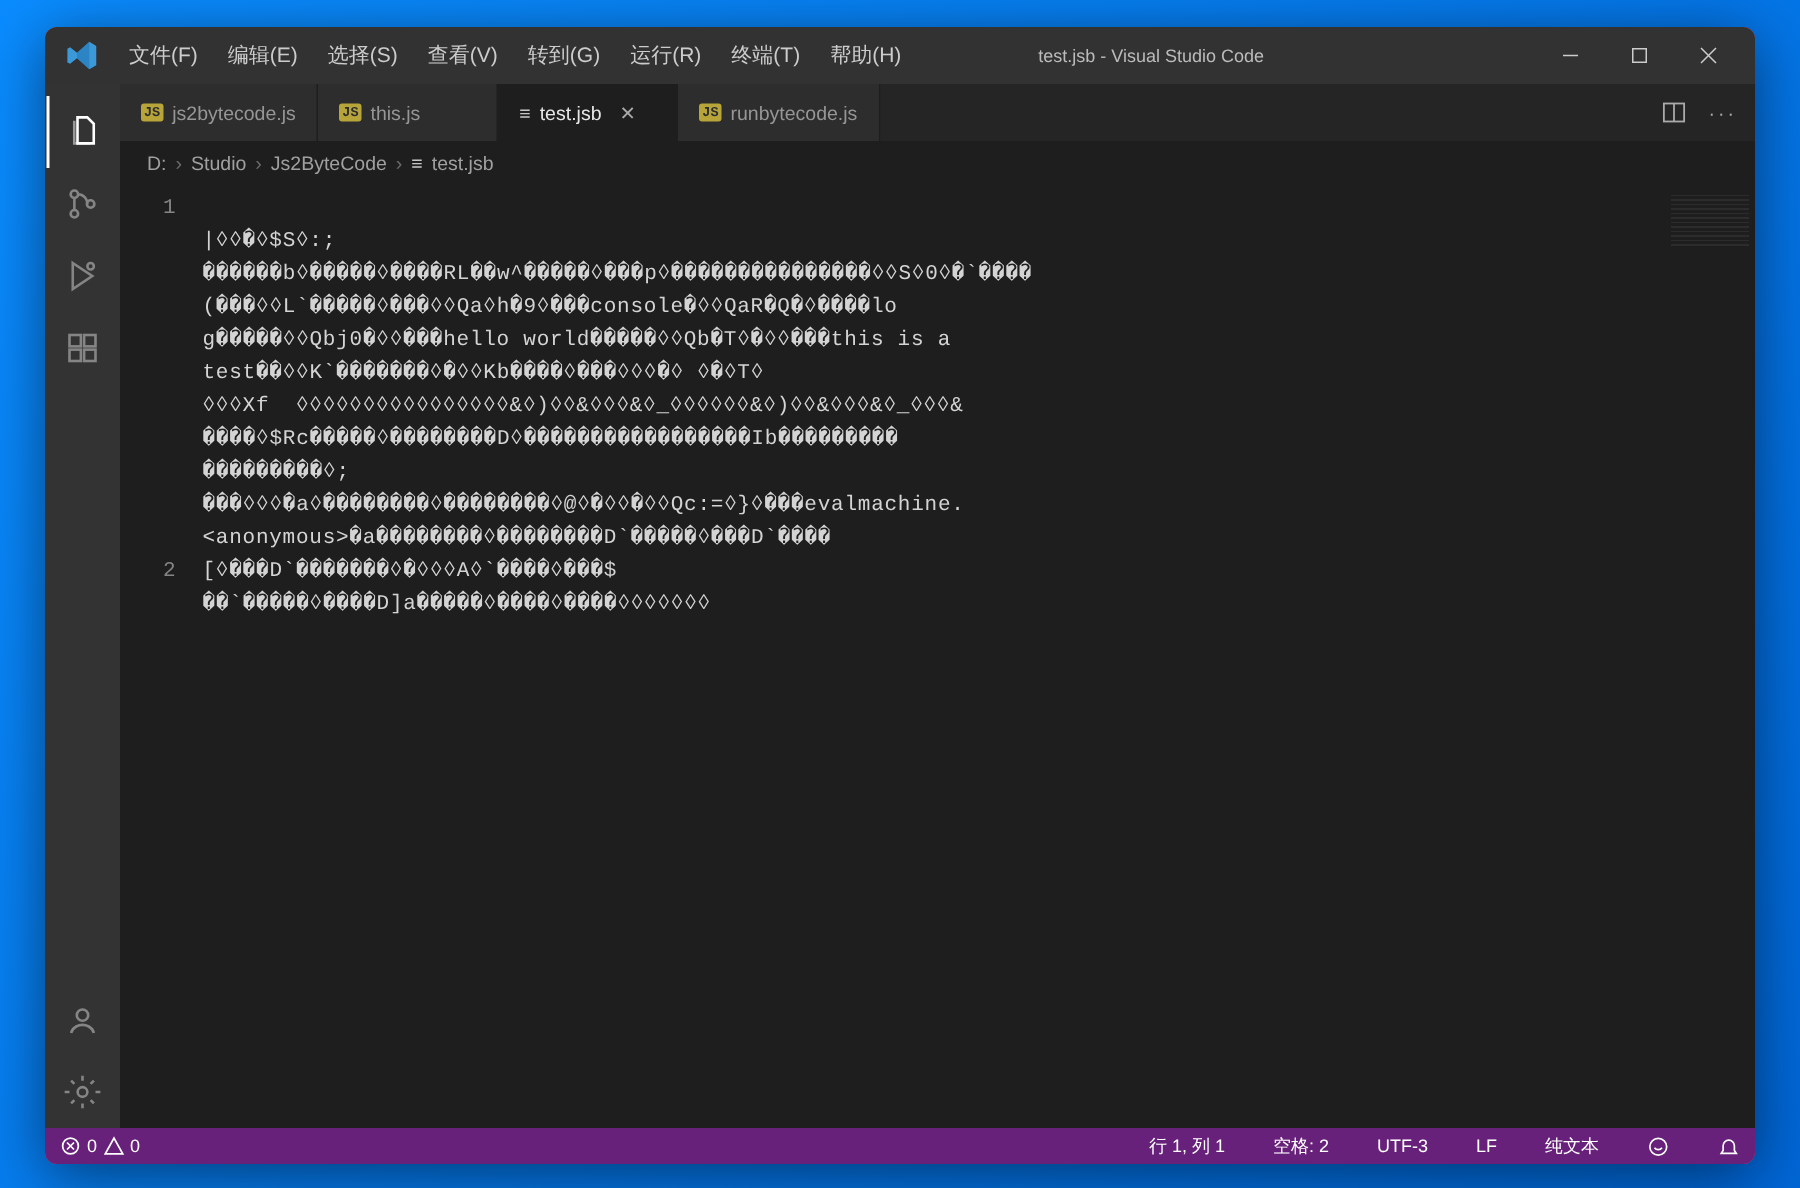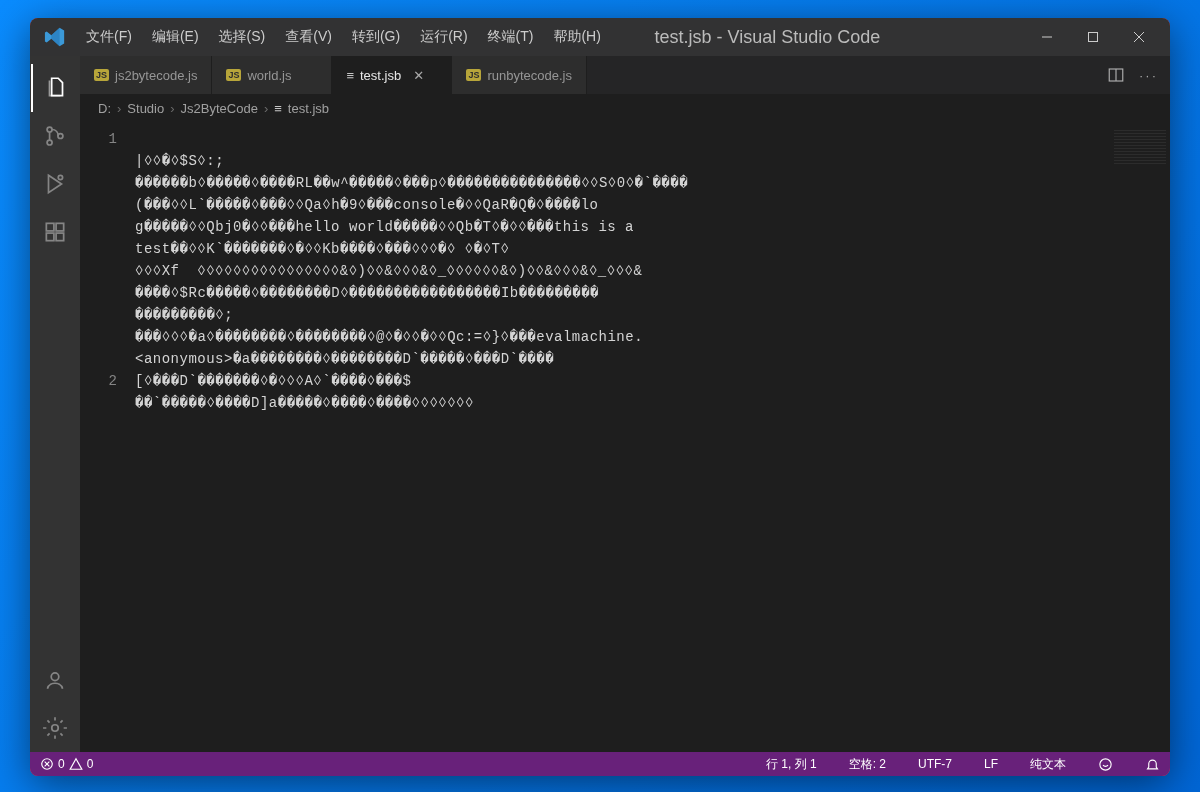--- a/index.html
+++ b/index.html
@@ -16,21 +16,21 @@
   display: flex; flex-direction: column;
 }
 
 .titlebar {
   height: 38px; background: #323233; display: flex; align-items: center;
   padding: 0 8px; color: #cccccc; font-size: 14px;
 }
 .titlebar .logo { width: 22px; height: 22px; margin: 0 10px 0 6px; }
 .titlebar .menus { display: flex; gap: 0; }
 .titlebar .menu-item { padding: 4px 10px; cursor: default; }
-.titlebar .title { flex: 1; text-align: center; font-size: 18px; color: #bbbbbb; padding-right: 100px;}
+.titlebar .title { flex: 1; text-align: center; font-size: 12px; color: #bbbbbb; padding-right: 100px;}
 .titlebar .win-controls { display: flex; gap: 0; }
 .titlebar .win-btn { width: 46px; height: 38px; display: flex; align-items: center; justify-content: center; color: #ccc; }
 
 .body { flex: 1; display: flex; min-height: 0; }
 .activitybar {
   width: 50px; background: #333333; display: flex; flex-direction: column;
   align-items: center; padding-top: 8px;
 }
 .activity-icon { width: 48px; height: 48px; display: flex; align-items: center; justify-content: center; color: #858585; }
 .activity-icon.active { color: #ffffff; border-left: 2px solid #fff; }
@@ -57,21 +57,21 @@
 .gutter { width: 55px; text-align: right; padding: 6px 18px 0 0; color: #858585; user-select: none; line-height: 22px;}
 .code { flex: 1; padding: 6px 10px 0 0; color: #d4d4d4; line-height: 22px; white-space: pre-wrap; word-break: break-all;}
 .minimap { width: 60px; background: #1e1e1e; }
 .minimap .mm-block { margin: 6px 4px; height: 36px; background: repeating-linear-gradient(0deg,#3a3a3a,#3a3a3a 1px,transparent 1px,transparent 3px); opacity: .5;}
 
 .statusbar {
   height: 24px; background: #68217a; color: #ffffff; display: flex;
   align-items: center; font-size: 12px; padding: 0 10px; gap: 14px;
 }
 .statusbar .sb-right { margin-left: auto; display: flex; gap: 32px; align-items: center; text-align: center; }
-.js-badge { font-size: 9px; font-weight: 700; background:#b7a53a; color:#2d2d2d; padding:1px 2px; border-radius:2px; font-family: Liberation Sans, sans-serif;}
+.js-badge { font-size: 9px; font-weight: 700; background:#b7a53a; color:#2d2d2d; padding:1px 2px; border-radius:2px; font-family: Liberation Mono, monospace;}
 svg { display: block; }
 .code-line { display: block; }
 .rep { letter-spacing: 0.5px;}
 </style>
 </head>
 <body>
 
 <div class="vscode-window">
 
   <div class="titlebar">
@@ -158,21 +158,21 @@
     </div>
 
     <div class="main">
       <div class="tabs-row">
         <div class="tab">
           <span class="js-badge">JS</span>
           <span>js2bytecode.js</span>
         </div>
         <div class="tab">
           <span class="js-badge">JS</span>
-          <span>world.js</span>
+          <span>this.js</span>
         </div>
         <div class="tab active">
           <span style="color:#c5c5c5">≡</span>
           <span>test.jsb</span>
           <span class="close">✕</span>
         </div>
         <div class="tab">
           <span class="js-badge">JS</span>
           <span>runbytecode.js</span>
         </div>
@@ -222,21 +222,21 @@
         </svg>
       <span>0</span>
       <svg width="14" height="14" viewBox="0 0 24 24" fill="none" stroke="#fff" stroke-width="2">
           <path d="M12 3l10 18H2z"></path>
         </svg>
       <span>0</span>
     </span>
     <div class="sb-right">
       <span>行 1, 列 1</span>
       <span>空格: 2</span>
-      <span>UTF-7</span>
+      <span>UTF-3</span>
       <span>LF</span>
       <span>纯文本</span>
       <span>
           <svg width="15" height="15" viewBox="0 0 24 24" fill="none" stroke="#fff" stroke-width="1.8">
             <circle cx="12" cy="12" r="9"></circle>
             <path d="M8 13s1.5 2 4 2 4-2 4-2M9 9h.01M15 9h.01"></path>
           </svg>
         </span>
       <span>
           <svg width="15" height="15" viewBox="0 0 24 24" fill="none" stroke="#fff" stroke-width="1.8">

